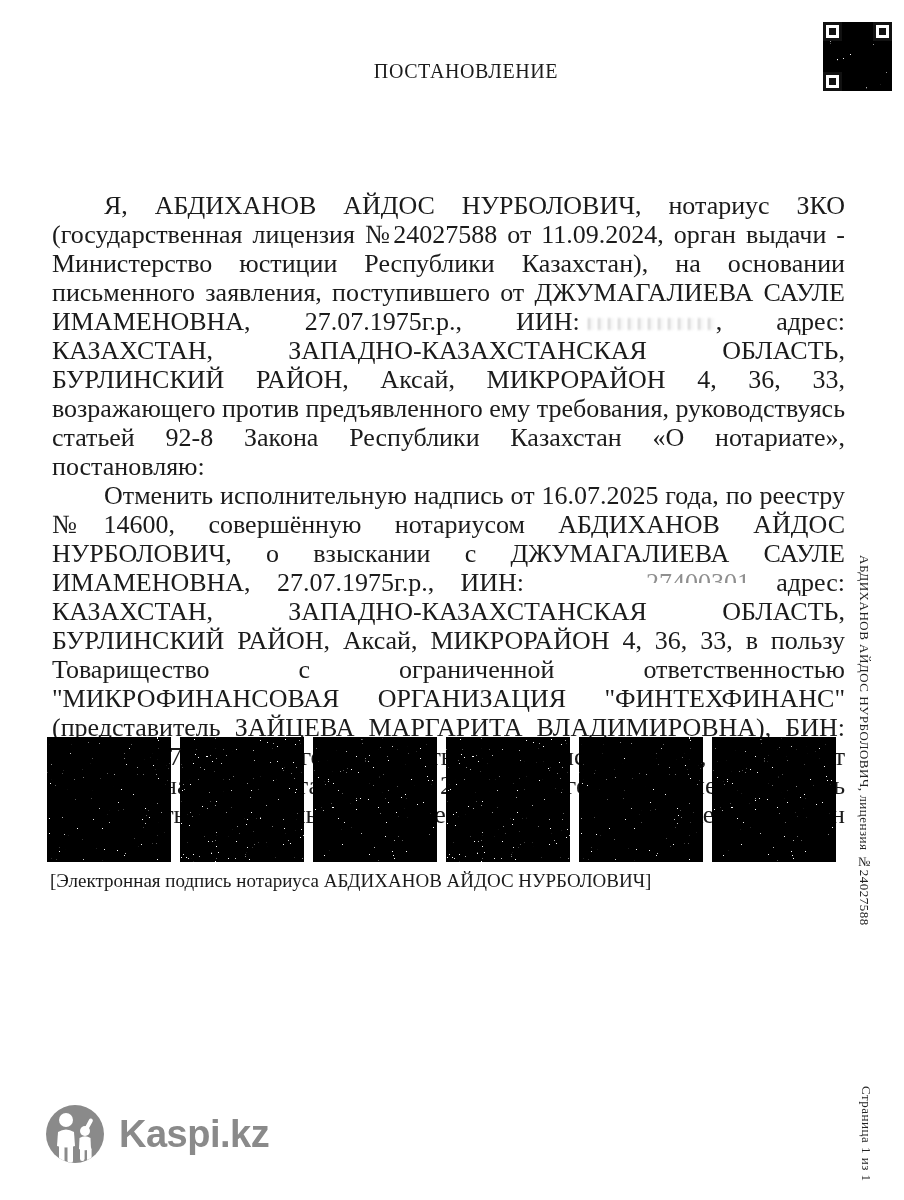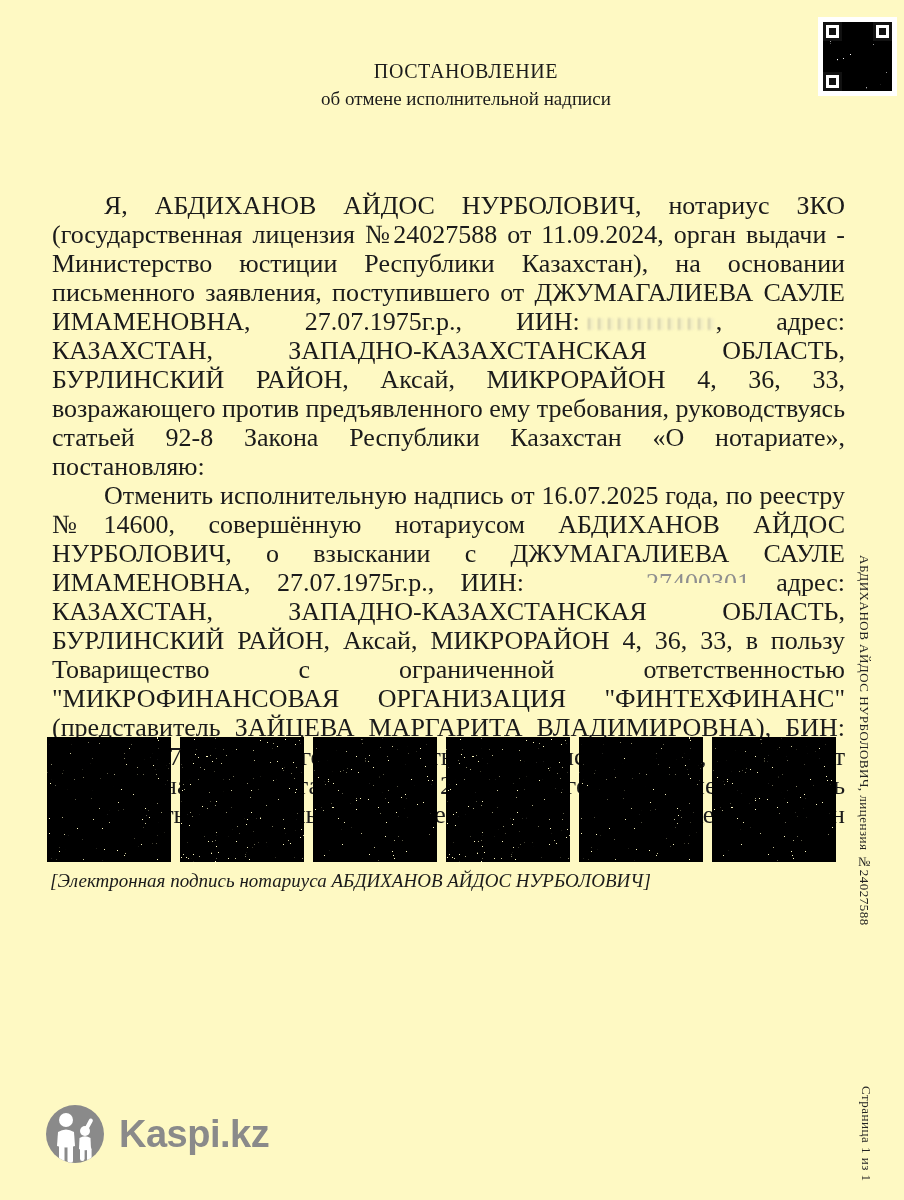--- a/index.html
+++ b/index.html
@@ -1,19 +1,19 @@
 <!DOCTYPE html>
 <html><head>
 <meta charset="utf-8">
 <style>
   html,body{margin:0;padding:0;background:#e9e9e9;}
   .page{
     position:relative;
     width:904px;height:1200px;
-    background:#fef9c3;
+    background:#ffffff;
     overflow:hidden;
     font-family:"Liberation Serif","DejaVu Serif",serif;
     color:#1b1b1b;
     margin:0 auto;
   }
   
   .qr{position:absolute;left:818px;top:17px;}
   
   .title-block{position:absolute;left:52px;right:24px;top:58px;text-align:center;}
   .title-main{font-size:20px;letter-spacing:0.6px;line-height:26px;}
@@ -42,21 +42,21 @@
     margin-left:70px;
     color:#8f8f8f;
     filter:blur(0.6px);
     clip-path:inset(0 0 48% 0);
     vertical-align:baseline;
   }
   
   .stamps{position:absolute;left:47px;top:737px;display:flex;gap:9px;}
   .stamp{display:block;}
   
-  .signature-caption{position:absolute;left:50px;top:870px;font-size:19px;font-style:italic;}
+  .signature-caption{position:absolute;left:50px;top:870px;font-size:19px;}
   
   .v-text{
     position:absolute;
     writing-mode:vertical-rl;
     font-size:13px;
     color:#222222;
     letter-spacing:0.5px;
     white-space:nowrap;
   }
   .v-license{left:856px;top:555px;}
@@ -113,21 +113,20 @@
       <rect x="58" y="8" width="13" height="13" fill="#ffffff"></rect>
       <rect x="61" y="11" width="7" height="7" fill="#111111"></rect>
       <rect x="5" y="55" width="19" height="19" fill="#111111"></rect>
       <rect x="8" y="58" width="13" height="13" fill="#ffffff"></rect>
       <rect x="11" y="61" width="7" height="7" fill="#111111"></rect>
     </g>
   </svg>
 
   <div class="title-block">
     <div class="title-main">ПОСТАНОВЛЕНИЕ</div>
-    <div class="title-sub">об отмене исполнительной надписи</div>
   </div>
 
 
   <div class="body-text">
     <p><span>Я, АБДИХАНОВ АЙДОС НУРБОЛОВИЧ, нотариус ЗКО (государственная лицензия №24027588 от 11.09.2024, орган выдачи - Министерство юстиции Республики Казахстан), на основании письменного заявления, поступившего от ДЖУМАГАЛИЕВА САУЛЕ ИМАМЕНОВНА, 27.07.1975г.р., ИИН:</span><span class="iin-smudge"></span><span>, адрес: КАЗАХСТАН, ЗАПАДНО-КАЗАХСТАНСКАЯ ОБЛАСТЬ, БУРЛИНСКИЙ РАЙОН, Аксай, МИКРОРАЙОН 4, 36, 33, возражающего против предъявленного ему требования, руководствуясь статьей 92-8 Закона Республики Казахстан «О нотариате», постановляю:</span></p>
     <p><span>Отменить исполнительную надпись от 16.07.2025 года, по реестру №14600, совершённую нотариусом АБДИХАНОВ АЙДОС НУРБОЛОВИЧ, о взыскании с ДЖУМАГАЛИЕВА САУЛЕ ИМАМЕНОВНА, 27.07.1975г.р., ИИН:</span><span class="iin-partial">27400301</span><span> адрес: КАЗАХСТАН, ЗАПАДНО-КАЗАХСТАНСКАЯ ОБЛАСТЬ, БУРЛИНСКИЙ РАЙОН, Аксай, МИКРОРАЙОН 4, 36, 33, в пользу Товарищество с ограниченной ответственностью "МИКРОФИНАНСОВАЯ ОРГАНИЗАЦИЯ "ФИНТЕХФИНАНС" (представитель ЗАЙЦЕВА МАРГАРИТА ВЛАДИМИРОВНА), БИН: 200840014753, адрес: город Алматы, Алмалинский район, -, Проспект Сейфуллина, 502, 9 этаж, суммы 214588 тенге (двести четырнадцать тысяч пятьсот восемьдесят восемь  тенге) по возражение на ин №14600.</span></p>
   </div>
 
   <div class="stamps">
     <svg class="stamp" width="124" height="125">

